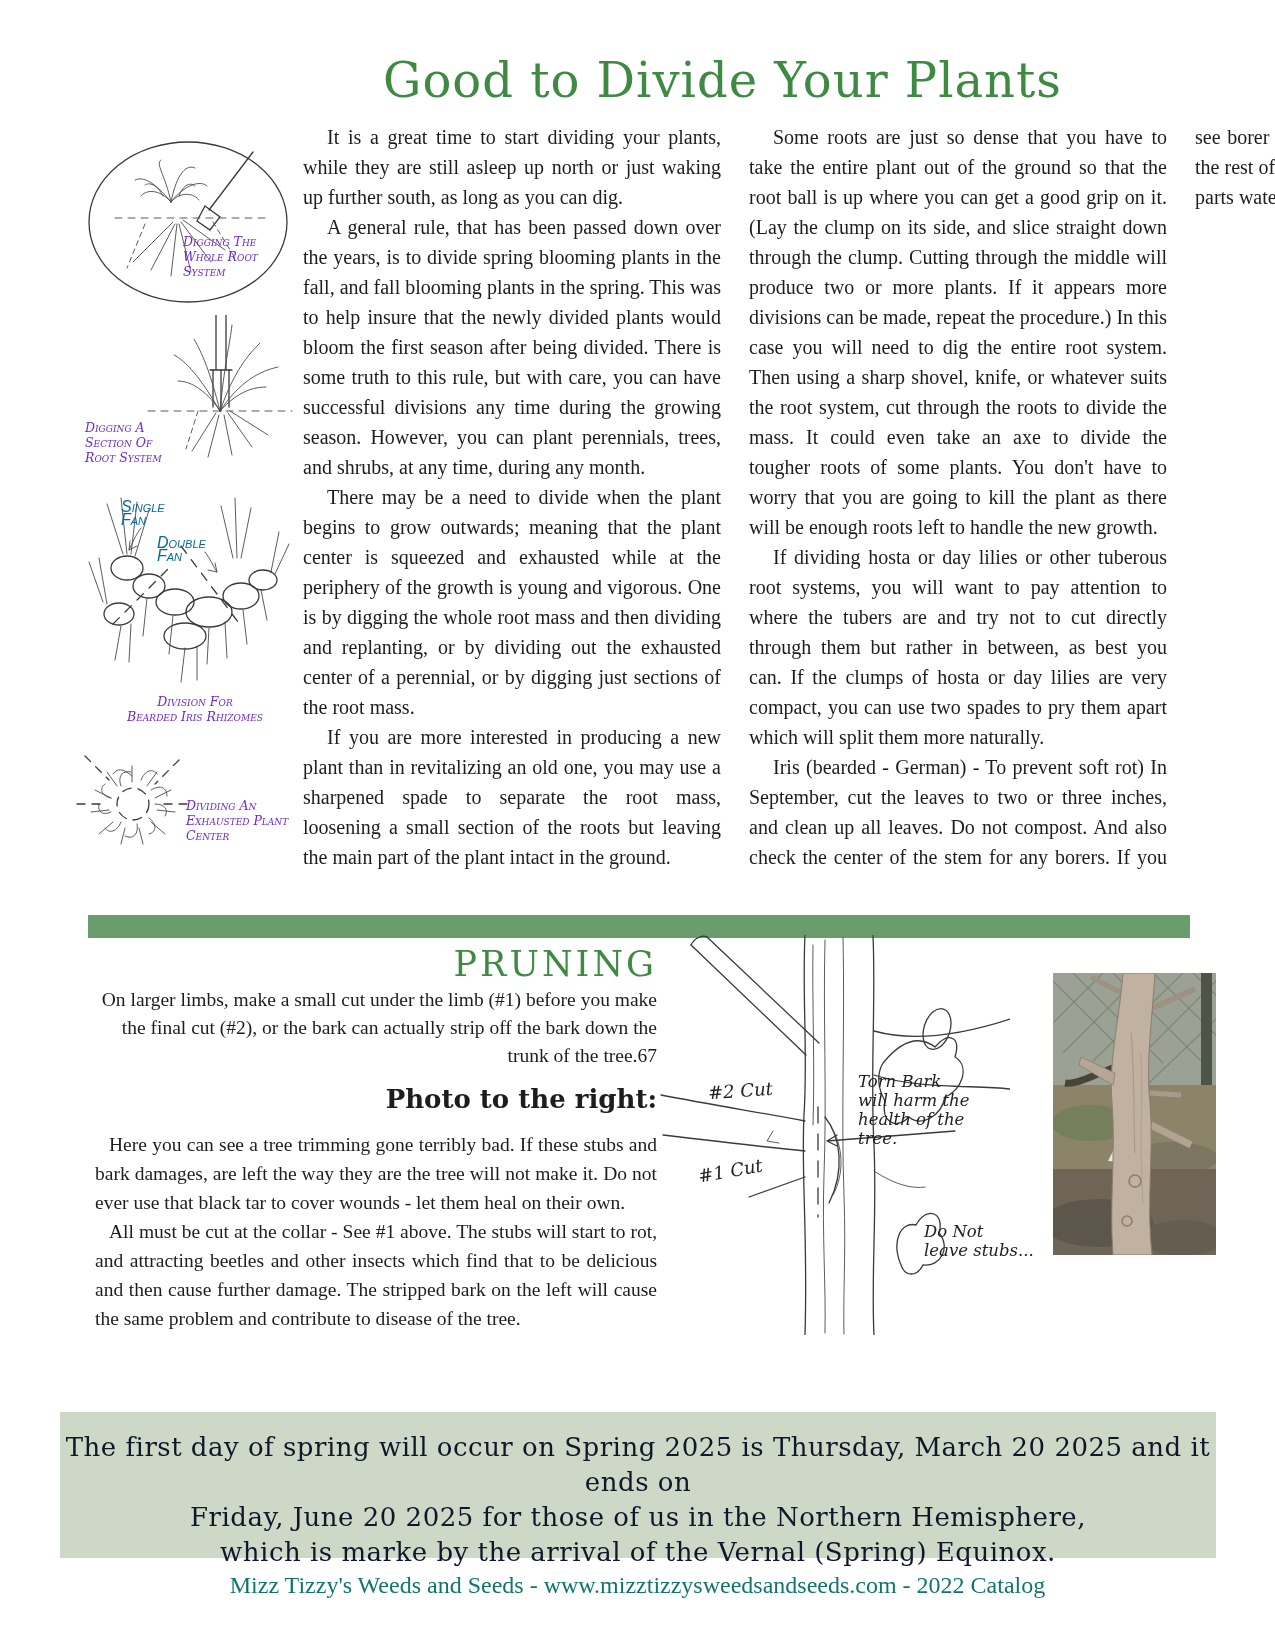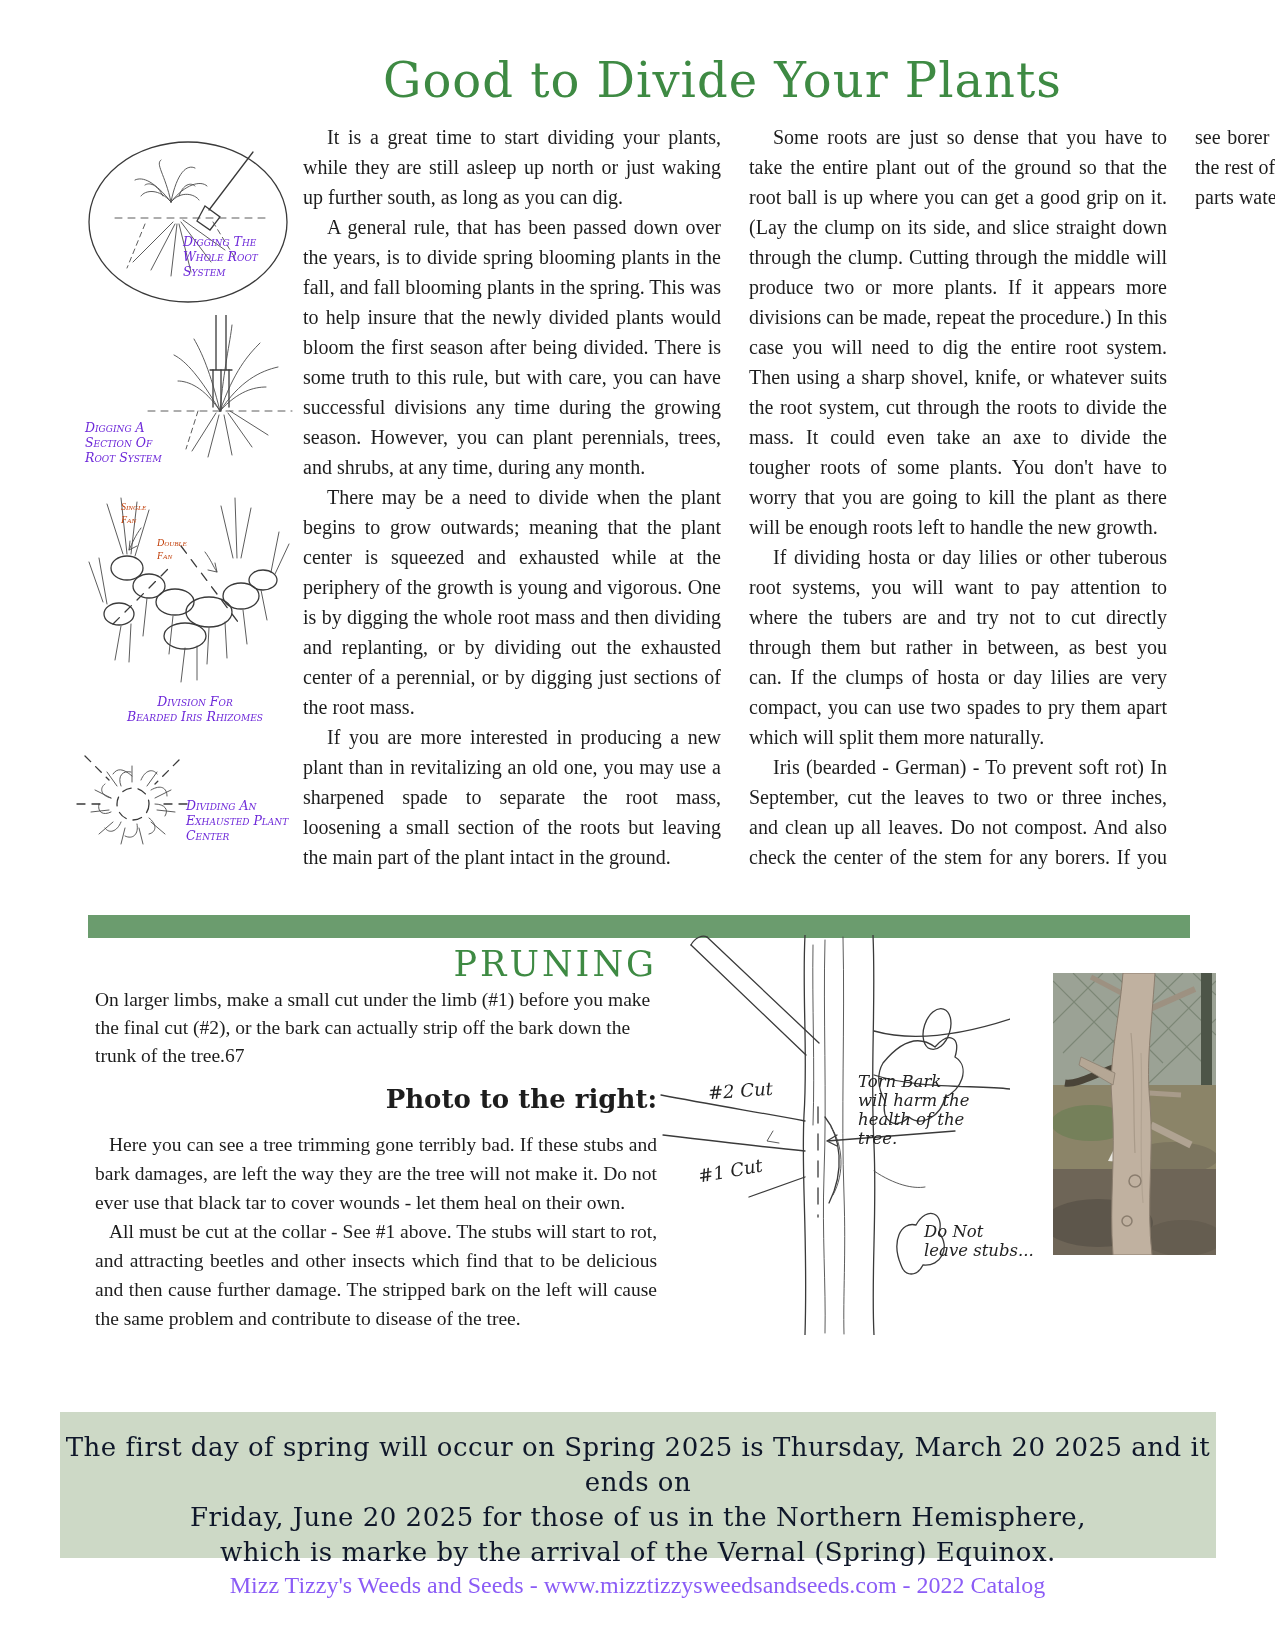--- a/index.html
+++ b/index.html
@@ -24,37 +24,37 @@
   .article p { text-indent:24px; }
   
   .fig { position:absolute; }
   .fig svg { display:block; }
   .sketch-caption {
     position:absolute; font-family:"DejaVu Serif", serif; font-style:italic;
     font-variant:small-caps; font-size:12.5px; line-height:15px; color:#6d28d9;
     white-space:pre-line;
   }
   .fan-label {
-    position:absolute; font-family:Liberation Serif, serif; font-style:italic;
-    font-variant:small-caps; font-size:10px; line-height:13px; color:#c2410c;
+    position:absolute; font-family:Liberation Sans, sans-serif; font-style:italic;
+    font-variant:small-caps; font-size:16px; line-height:13px; color:#0369a1;
     white-space:pre-line;
   }
   
   .divider-bar {
     position:absolute; left:88px; top:915px; width:1102px; height:23px;
     background:#6b9c6e;
   }
   
   .pruning { position:absolute; left:95px; top:944px; width:562px; }
   .pruning-heading {
     text-align:right; font-size:35px; letter-spacing:3px; color:#3e8a43;
     font-family:"DejaVu Serif", serif; margin-bottom:2px;
   }
   .pruning-intro {
-    text-align:left; font-size:19.5px; line-height:28px;
+    text-align:right; font-size:19.5px; line-height:28px;
   }
   .photo-heading {
     text-align:right; font-size:26px; font-weight:bold;
     margin:14px 0 16px 0; font-family:"DejaVu Serif", serif;
   }
   .pruning-para {
     font-size:19.5px; line-height:29px; text-align:justify; text-indent:14px;
   }
   
   .tree-diagram { position:absolute; left:655px; top:935px; width:355px; height:400px; }
@@ -71,21 +71,21 @@
   
   .banner {
     position:absolute; left:60px; top:1412px; width:1156px; height:146px;
     background:#cdd9c6; padding-top:18px;
     font-family:"DejaVu Serif", serif; color:#0f172a;
   }
   .banner div { text-align:center; font-size:26px; line-height:35px; letter-spacing:0.5px; }
   
   .footer {
     position:absolute; left:0; top:1572px; width:1275px; text-align:center;
-    font-size:24px; color:#8b5cf6;
+    font-size:24px; color:#0f766e;
   }
   .sk { stroke:#3a3a3a; fill:none; stroke-width:1.3; stroke-linecap:round; }
   .sk-thin { stroke:#4a4a4a; fill:none; stroke-width:0.9; stroke-linecap:round; }
 </style>
 </head>
 <body>
 
 <div class="page">
 
   <div class="title">Good to Divide Your Plants</div>

